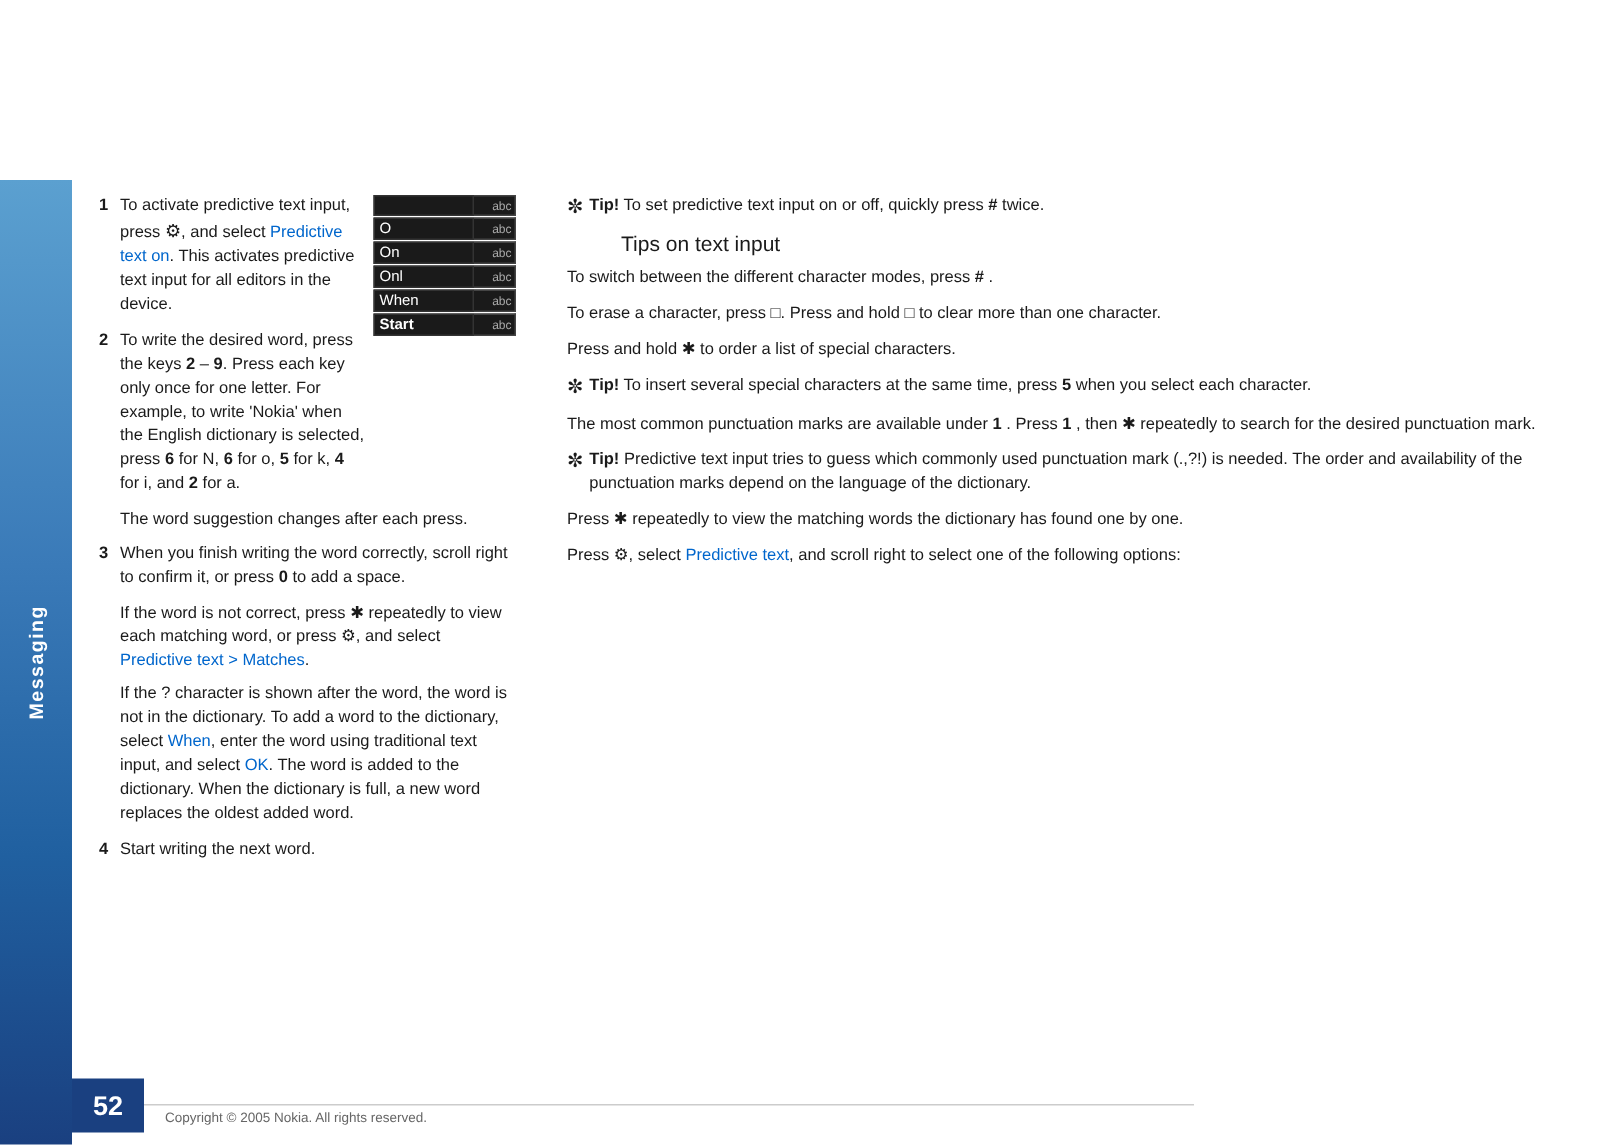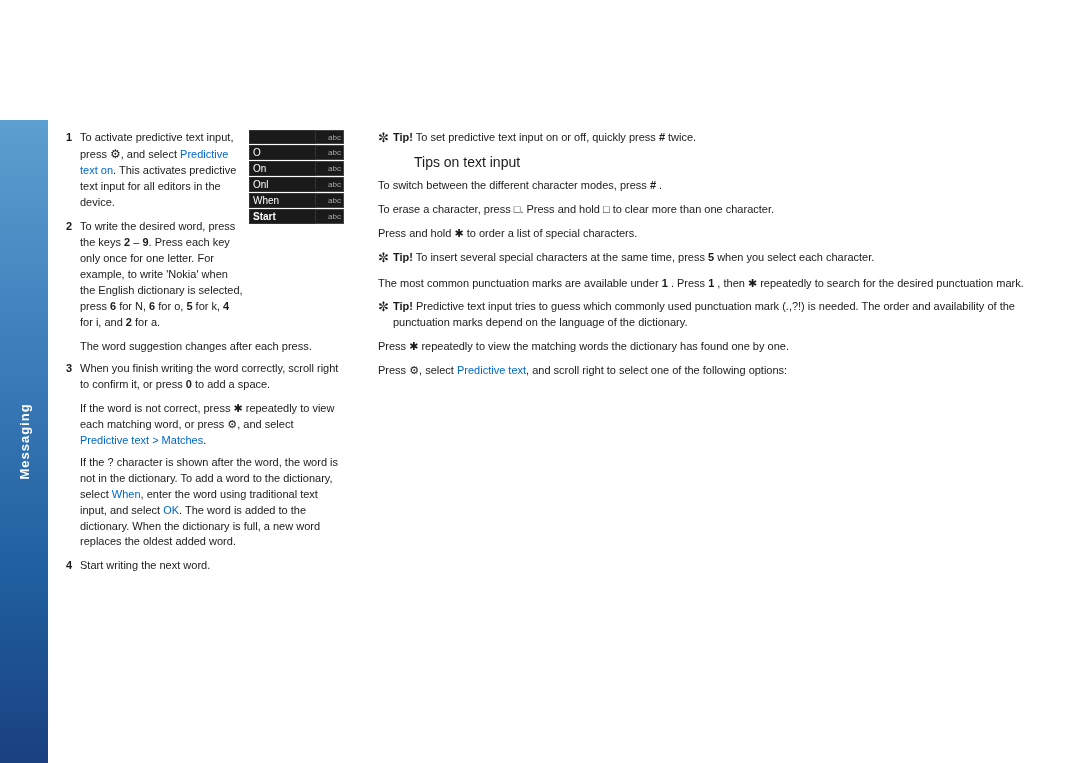--- a/index.html
+++ b/index.html
@@ -344,16 +344,25 @@
             Press ✱ repeatedly to view the matching words the dictionary has found one by one.
           </div>
 
           <div class="tip-section">
             Press <span style="font-size:11px;">⚙</span>, select <a class="link-blue">Predictive text</a>, and scroll right to select one of the following options:
           </div>
 
         </div>
       </div>
 
+      <div class="bottom-bar">
+        <div class="page-number-box">
+          <span>52</span>
+        </div>
+        <div style="display:flex; flex-direction:column; justify-content:flex-end; padding-bottom:3px;">
+          <div class="divider-line" style="margin-left:0; margin-right:0; width:700px;"></div>
+          <div class="copyright-text" style="padding-top:3px;">Copyright © 2005 Nokia. All rights reserved.</div>
+        </div>
+      </div>
 
     </div>
   </div>
 </div>
 
 </body></html>

